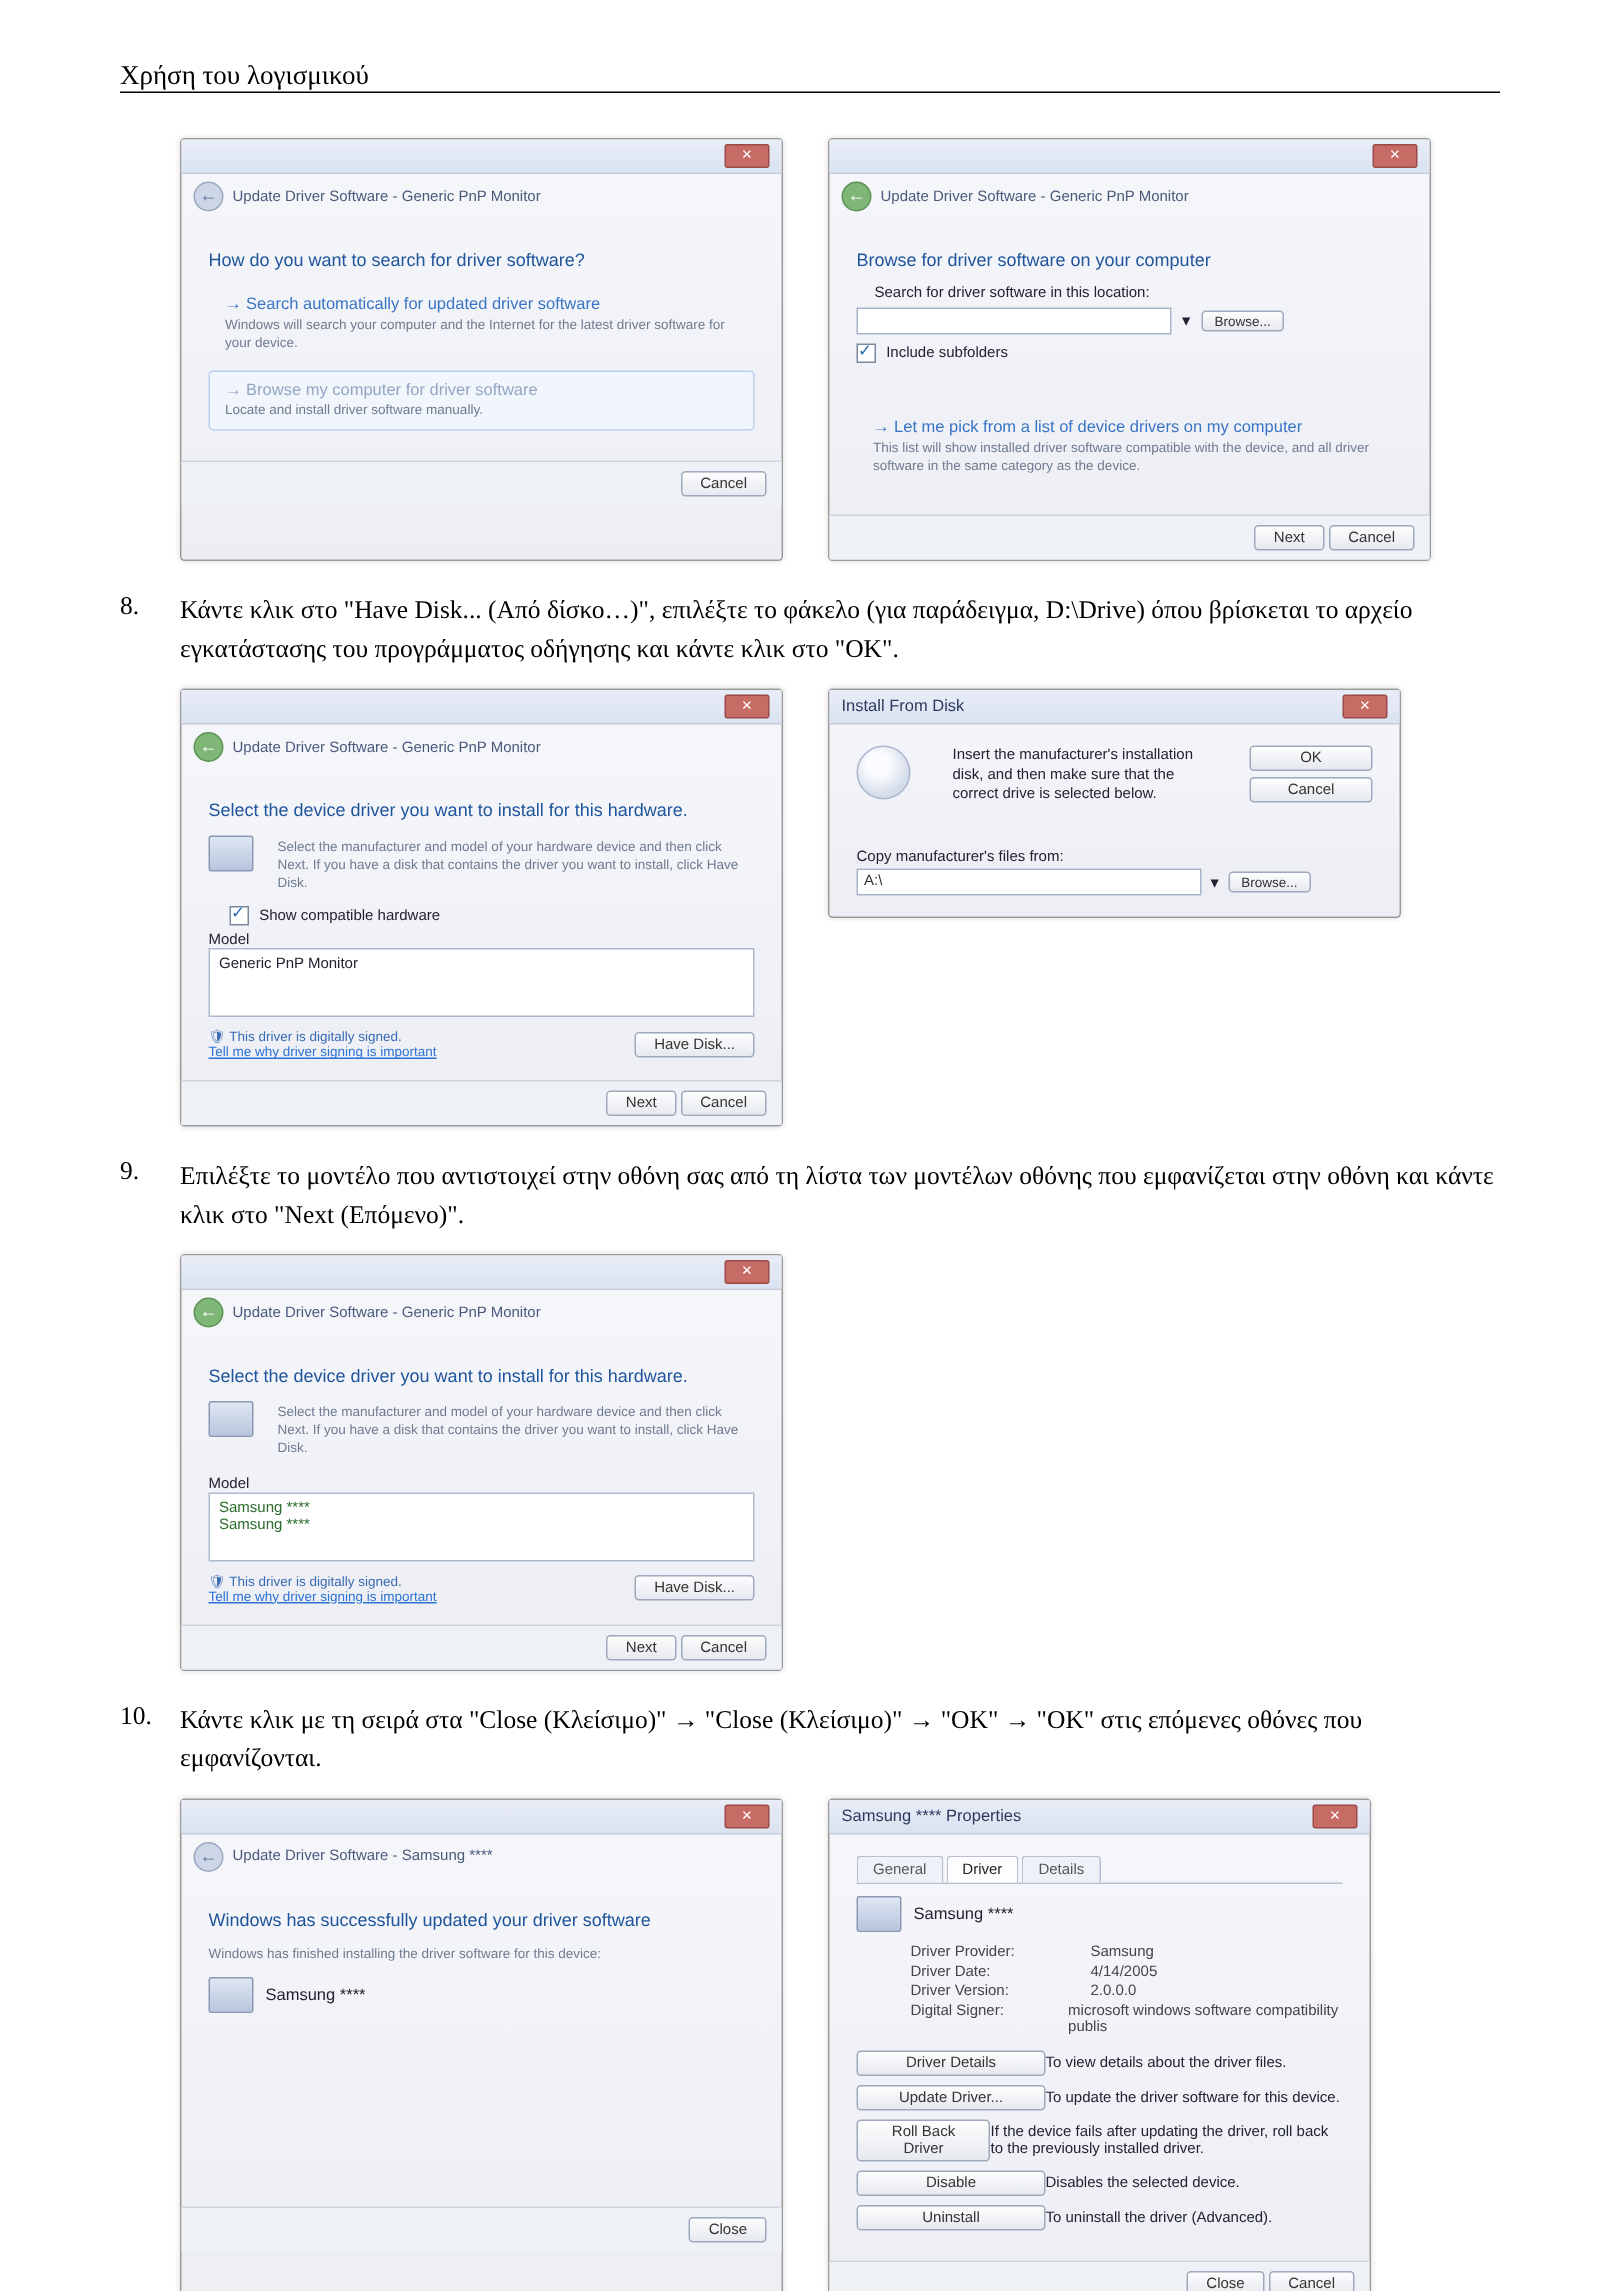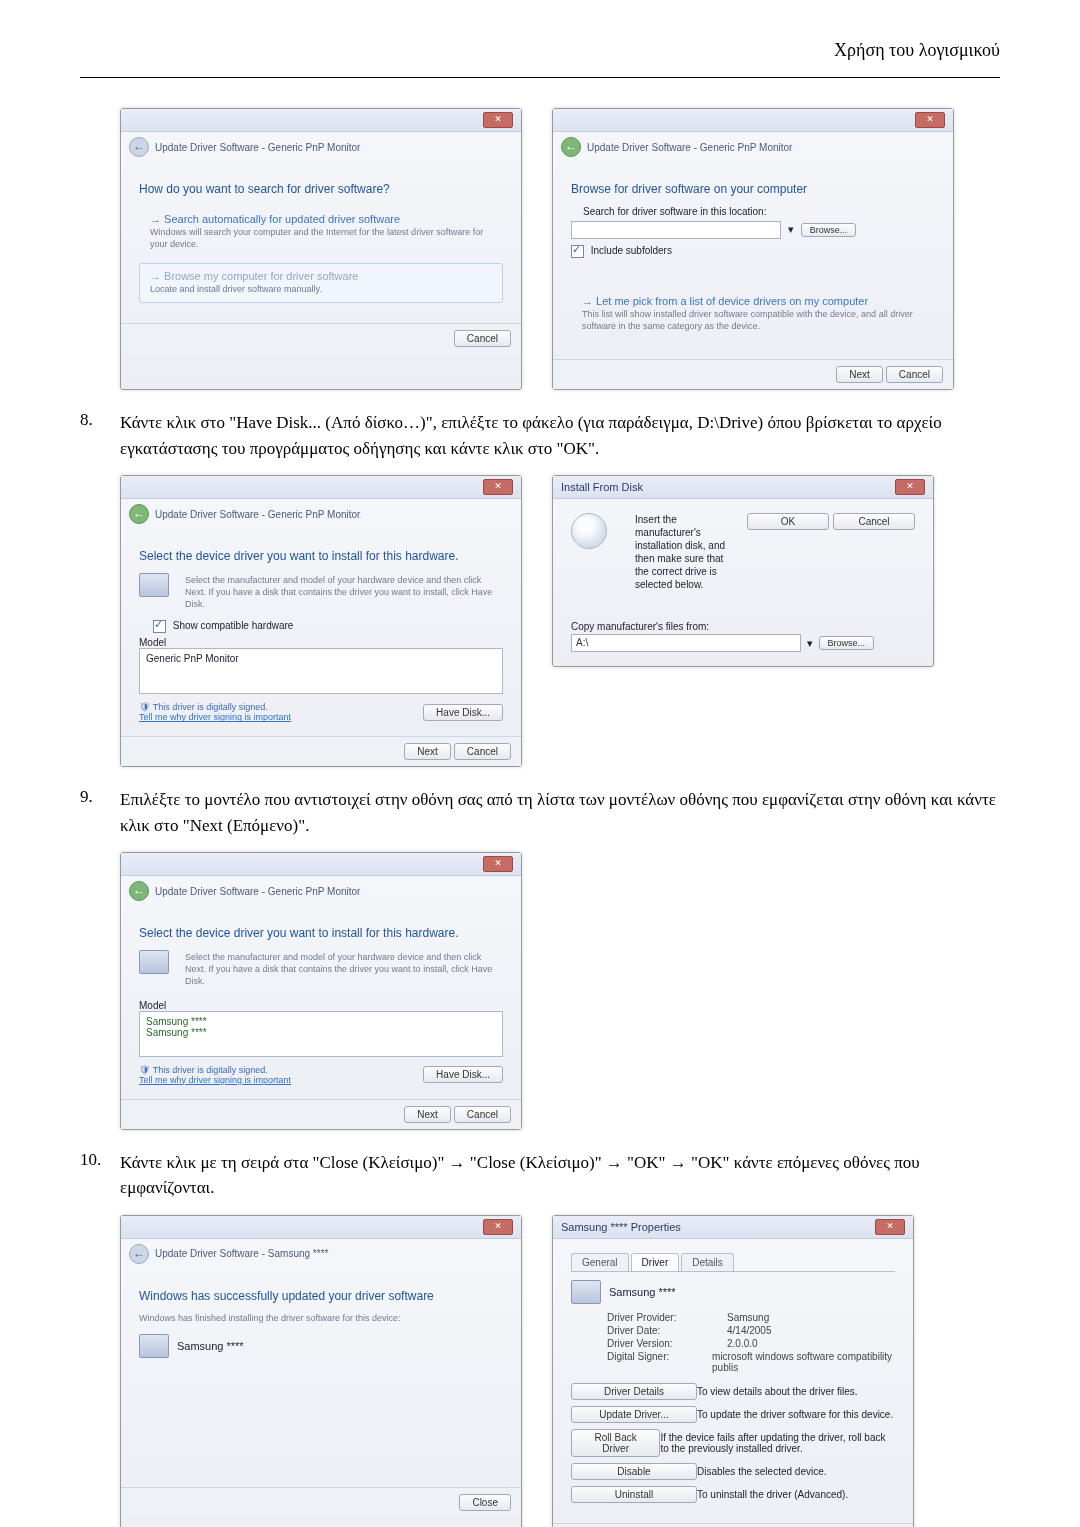--- a/index.html
+++ b/index.html
@@ -7,23 +7,23 @@
     padding: 0;
     background: #fff;
     font-family: "Times New Roman", serif;
     width: 1080px;
     color: #000;
   }
   .page {
     padding: 40px 80px;
   }
   .chapter-title {
-    text-align: right;
+    text-align: left;
     font-size: 18px;
-    margin-bottom: 16px;
+    margin-bottom: 0;
   }
   hr.top-rule {
     border: none;
     border-top: 1px solid #000;
     margin: 0 0 30px 0;
   }
   .step {
     display: flex;
     margin: 20px 0 14px 0;
   }
@@ -364,21 +364,21 @@
 
     <div class="dialog" style="width:380px;align-self:flex-start;">
       <div class="dlg-titlebar">
         <span>Install From Disk</span>
         <span class="dlg-close">✕</span>
       </div>
       <div class="dlg-body">
         <div style="display:flex;align-items:flex-start;gap:20px;">
           <span class="disk-icon"></span>
           <div style="flex:1;font-size:10px;line-height:1.3;">Insert the manufacturer's installation disk, and then make sure that the correct drive is selected below.</div>
-          <div style="display:flex;flex-direction:row;gap:4px;">
+          <div style="display:flex;flex-direction:column;gap:4px;">
             <span class="win-btn" style="width:56px;">OK</span>
             <span class="win-btn" style="width:56px;">Cancel</span>
           </div>
         </div>
         <div style="margin-top:30px;font-size:10px;">Copy manufacturer's files from:</div>
         <div style="display:flex;align-items:center;gap:6px;margin-top:2px;">
           <span class="textbox" style="width:220px;background:#fff;">A:\</span>
           <span>▾</span>
           <span class="win-btn small">Browse...</span>
         </div>
@@ -422,21 +422,21 @@
       </div>
       <div class="btn-row-right">
         <span class="win-btn">Next</span>
         <span class="win-btn">Cancel</span>
       </div>
     </div>
   </div>
 
   <div class="step">
     <div class="step-num">10.</div>
-    <div class="step-text">Κάντε κλικ με τη σειρά στα "Close (Κλείσιμο)" → "Close (Κλείσιμο)" → "OK" → "OK" κάντε επόμενες οθόνες που εμφανίζονται.</div>
+    <div class="step-text">Κάντε κλικ με τη σειρά στα "Close (Κλείσιμο)" → "Close (Κλείσιμο)" → "OK" → "OK" στις επόμενες οθόνες που εμφανίζονται.</div>
   </div>
 
   <div class="figure-row">
 
     <div class="dialog" style="width:400px;">
       <div class="dlg-titlebar">
         <span>&nbsp;</span>
         <span class="dlg-close">✕</span>
       </div>
       <div class="breadcrumb">

